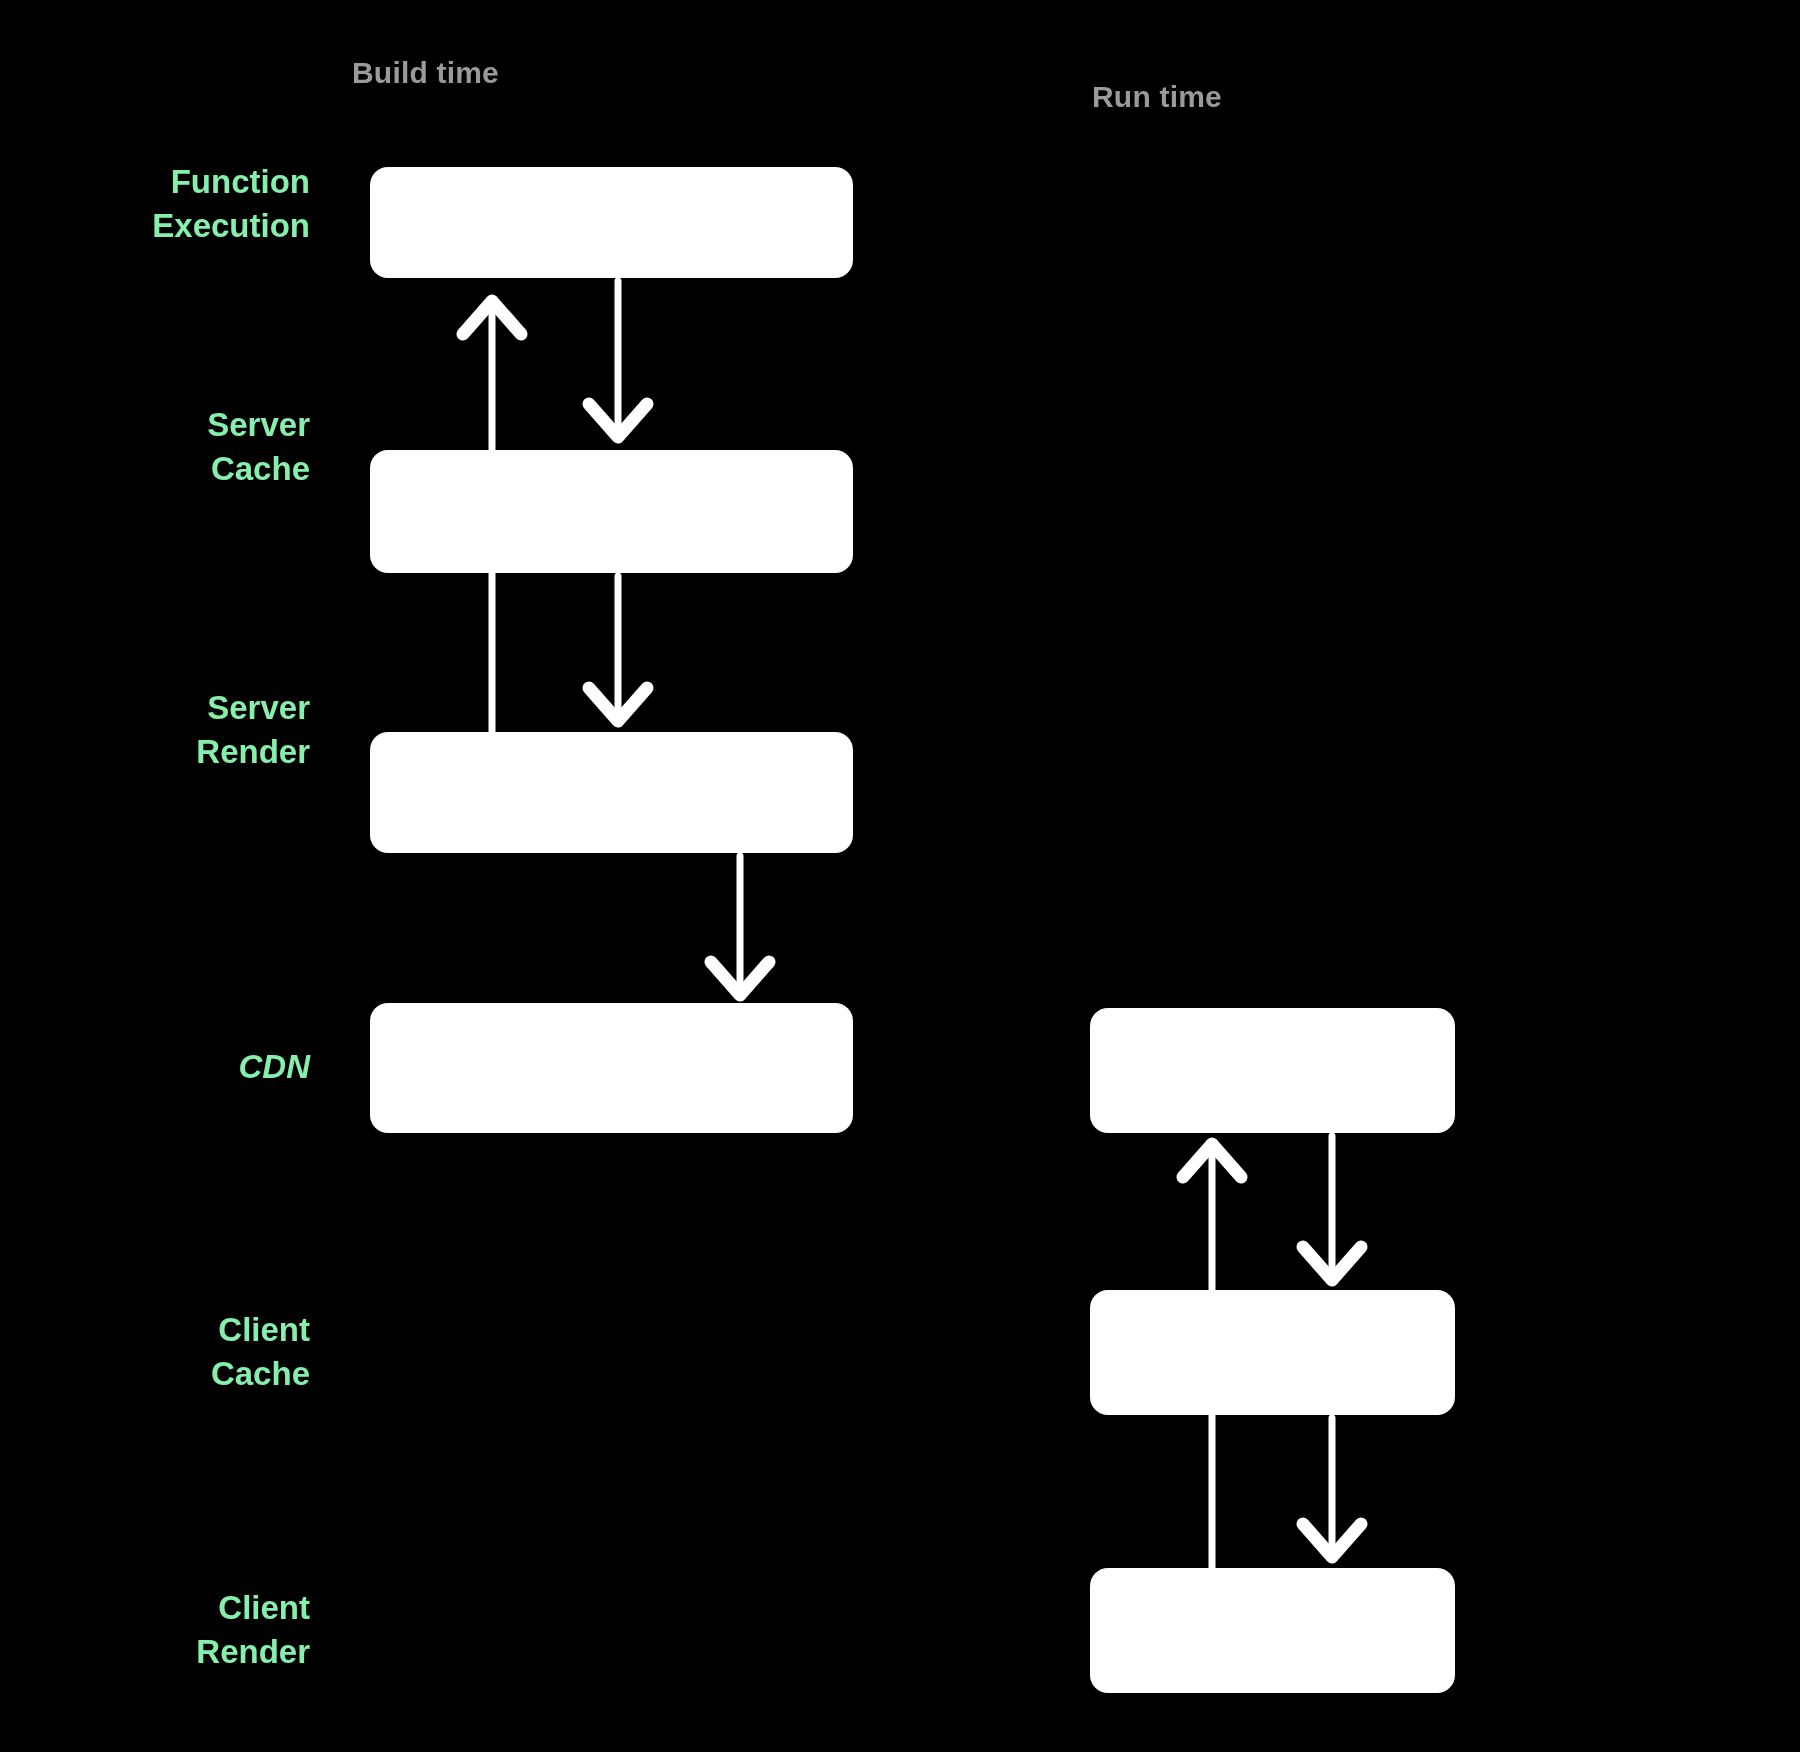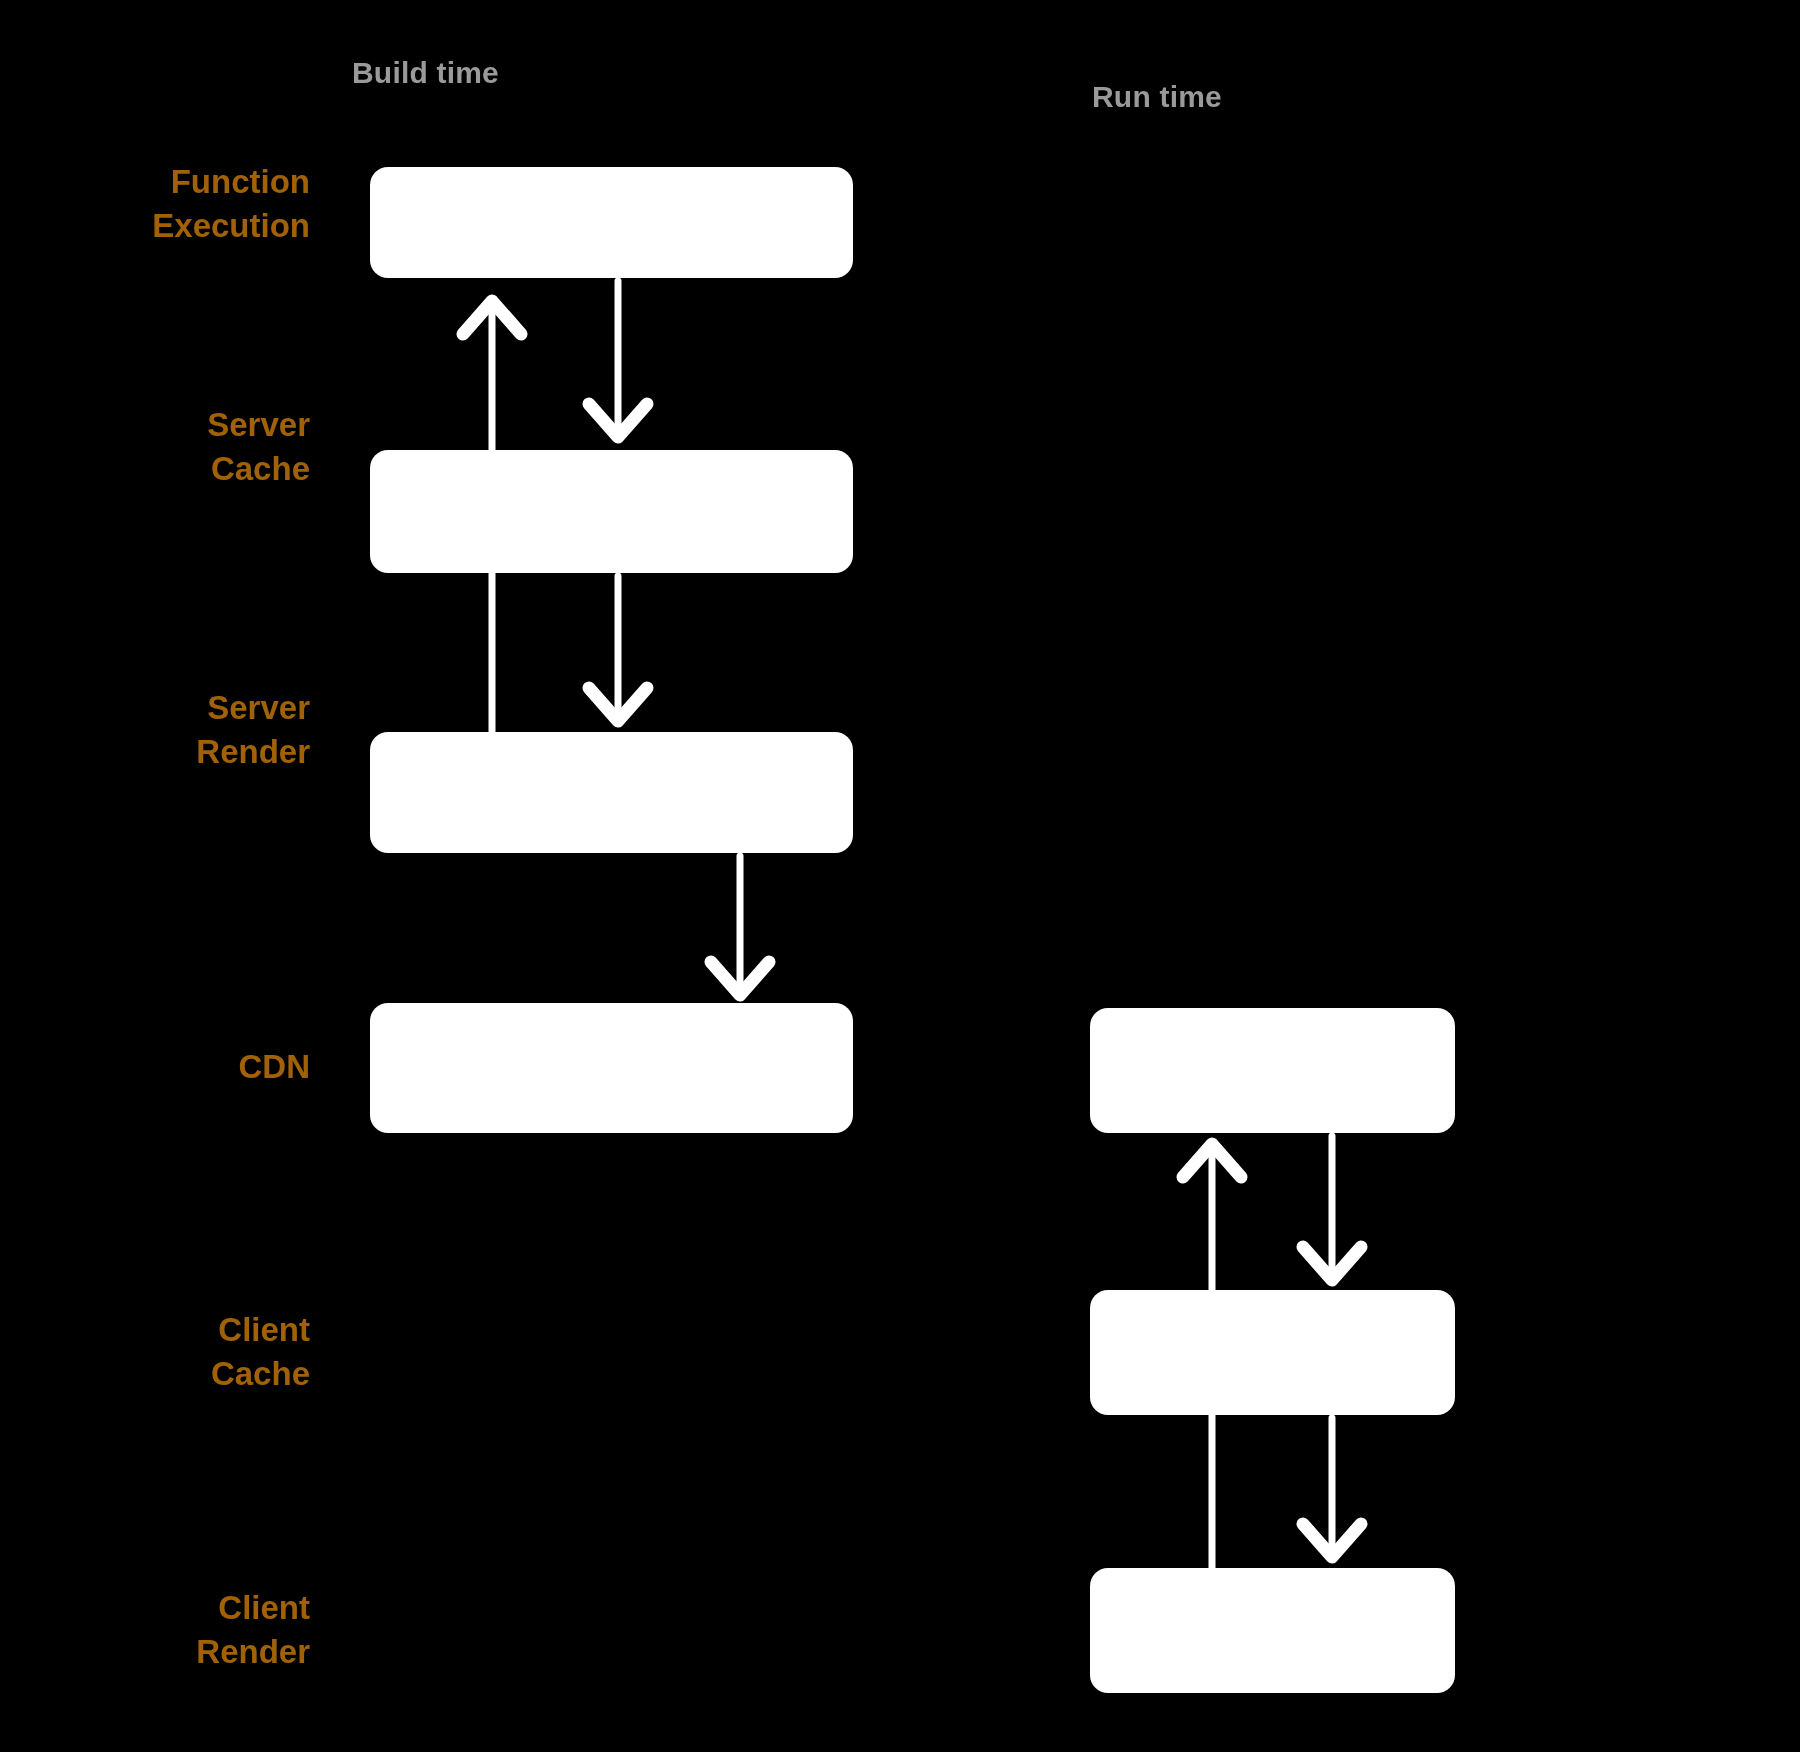--- a/index.html
+++ b/index.html
@@ -22,21 +22,21 @@
     color: #9a9a9a;
     font-size: 30px;
     font-weight: bold;
     letter-spacing: 0.2px;
     white-space: nowrap;
     line-height: 1;
   }
   .row-label-box {
     position: absolute;
     text-align: right;
-    color: #a16207;
+    color: #86efac;
     font-size: 33px;
     font-weight: bold;
     line-height: 1.32;
     white-space: pre-line;
   }
   .node-box {
     position: absolute;
     background: #ffffff;
     border-radius: 18px;
   }
@@ -53,21 +53,21 @@
 
   <div class="col-header" style="left:352px; top:58px;">Build time</div>
   <div class="col-header" style="left:1092px; top:58px;margin-top:24px;">Run time</div>
 
   <div class="row-label-box" style="left:20px; top:160px; width:290px;">Function
 Execution</div>
   <div class="row-label-box" style="left:20px; top:403px; width:290px;">Server
 Cache</div>
   <div class="row-label-box" style="left:20px; top:686px; width:290px;">Server
 Render</div>
-  <div class="row-label-box" style="left:20px; top:1045px; width:290px;">CDN</div>
+  <div class="row-label-box" style="left:20px; top:1045px; width:290px;font-style:italic;">CDN</div>
   <div class="row-label-box" style="left:20px; top:1308px; width:290px;">Client
 Cache</div>
   <div class="row-label-box" style="left:20px; top:1586px; width:290px;">Client
 Render</div>
 
   <div class="node-box" style="left:370px; top:167px; width:483px; height:111px;"></div>
   <div class="node-box" style="left:370px; top:450px; width:483px; height:123px;"></div>
   <div class="node-box" style="left:370px; top:732px; width:483px; height:121px;"></div>
   <div class="node-box" style="left:370px; top:1003px; width:483px; height:130px;"></div>
 

